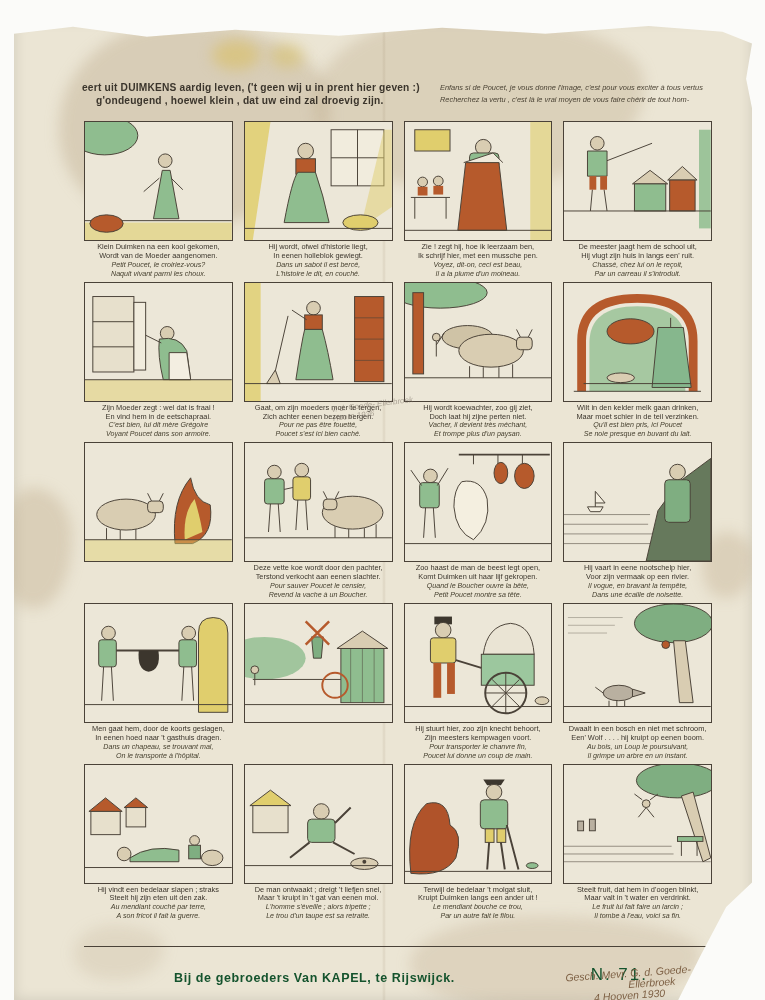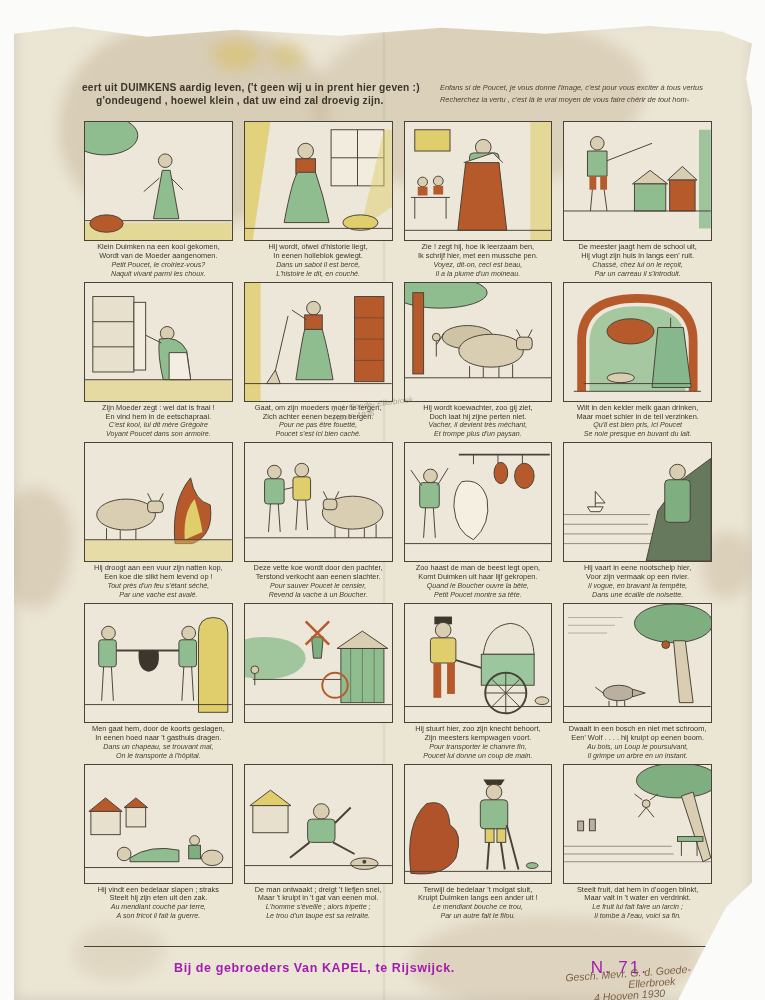--- a/index.html
+++ b/index.html
@@ -25,21 +25,21 @@
   .hdr-fr{flex:1;font-size:7.4px;font-style:italic;line-height:12px;color:#4a4234;}
   .grid{position:absolute;left:70px;top:101px;width:628px;
         display:grid;grid-template-columns:repeat(4,1fr);column-gap:11px;row-gap:3px;}
   .cell{margin:0;}
   .art{height:120px;border:1.6px solid #4a4238;background:#ece7d8;box-sizing:border-box;}
   .art svg{display:block;width:100%;height:100%;}
   .cap{margin-top:2px;text-align:center;color:#3b352c;}
   .cap-line{font-size:7.4px;line-height:8.9px;white-space:nowrap;overflow:hidden;}
   .cap-line.fr{font-style:italic;font-size:7.1px;color:#46402f;}
   .footer{position:absolute;left:70px;top:926px;width:628px;border-top:1px solid #4a4238;
-          padding-top:11px;display:flex;align-items:center;color:#a21caf;}
+          padding-top:18px;display:flex;align-items:flex-end;color:#14532d;}
   .pub{margin-left:90px;font-size:12.5px;font-weight:600;letter-spacing:.6px;}
   .num{margin-left:auto;margin-right:64px;font-size:17px;letter-spacing:2px;}
   .ink-note{position:absolute;left:552px;top:948px;transform:rotate(-4deg);
             font-style:italic;color:#7d6044;font-size:10.5px;line-height:11px;text-align:center;}
   .ink-note .i2{padding-left:46px;}
   .pencil-note{position:absolute;left:318px;top:380px;transform:rotate(-7deg);
                font-style:italic;color:rgba(118,108,96,.55);font-size:8px;line-height:9px;}
 </style>
 </head>
 <body>
@@ -170,21 +170,21 @@
       <path d="M76,58 Q96,54 104,70 L108,100 H80 Q74,75 76,58 Z" fill="#8fbd8f" stroke="#4a4238"></path>
       <polygon points="86,72 104,72 108,100 86,100" fill="#f3eee1" stroke="#4a4238"></polygon>
       <path d="M78,62 L62,54" stroke="#4a4238"></path>
       <rect x="0" y="100" width="150" height="22" fill="#e0ce6d" opacity=".5"></rect>
       <path d="M0,100 H150" stroke="#4a4238"></path>
      </svg>
     </div>
     <figcaption class="cap">
             <div class="cap-line">Zijn Moeder zegt : wel dat is fraai !</div>
             <div class="cap-line">En vind hem in de eetschapraai.</div>
-            <div class="cap-line fr">C'est kool, lui dit mère Grégoire</div>
+            <div class="cap-line fr">C'est bien, lui dit mère Grégoire</div>
             <div class="cap-line fr">Voyant Poucet dans son armoire.</div>
           </figcaption>
    </figure>
 
    <figure class="cell">
     <div class="art">
      <svg viewBox="0 0 150 122" preserveAspectRatio="none">
       <rect x="0" y="0" width="16" height="122" fill="#e0ce6d" opacity=".8"></rect>
       <rect x="112" y="14" width="30" height="88" fill="#b65a2c" stroke="#4a4238"></rect>
       <path d="M112,36 h30 M112,58 h30 M112,80 h30" stroke="#4a4238" opacity=".6"></path>
@@ -252,26 +252,20 @@
      <svg viewBox="0 0 150 122" preserveAspectRatio="none">
       <path d="M92,104 Q88,60 108,36 Q112,60 128,64 Q132,95 110,104 Z" fill="#b65a2c" stroke="#4a4238"></path>
       <path d="M102,100 Q100,72 112,58 Q118,78 120,92 Z" fill="#e0ce6d"></path>
       <ellipse cx="42" cy="74" rx="30" ry="16" fill="#d9cdb2" stroke="#4a4238"></ellipse>
       <rect x="64" y="60" width="16" height="12" rx="4" fill="#d9cdb2" stroke="#4a4238"></rect>
       <path d="M68,60 L64,52 M76,60 L80,52 M22,88 V100 M36,90 V100 M52,89 V100" stroke="#4a4238" fill="none"></path>
       <rect x="0" y="100" width="150" height="22" fill="#e0ce6d" opacity=".45"></rect>
       <path d="M0,100 H150" stroke="#4a4238"></path>
      </svg>
     </div>
-    <figcaption class="cap">
-            <div class="cap-line">Hij droogt aan een vuur zijn natten kop,</div>
-            <div class="cap-line">Een koe die slikt hem levend op !</div>
-            <div class="cap-line fr">Tout près d'un feu s'étant séché,</div>
-            <div class="cap-line fr">Par une vache est avalé.</div>
-          </figcaption>
    </figure>
 
    <figure class="cell">
     <div class="art">
      <svg viewBox="0 0 150 122" preserveAspectRatio="none">
       <circle cx="30" cy="30" r="7" fill="#d9cdb2" stroke="#4a4238"></circle>
       <rect x="20" y="37" width="20" height="26" rx="3" fill="#8fbd8f" stroke="#4a4238"></rect>
       <circle cx="58" cy="28" r="7" fill="#d9cdb2" stroke="#4a4238"></circle>
       <rect x="49" y="35" width="18" height="24" rx="3" fill="#e0ce6d" stroke="#4a4238"></rect>
       <path d="M40,48 L49,46 M26,63 L24,92 M34,63 L36,92 M54,59 L52,90 M62,59 L64,90" stroke="#4a4238" fill="none"></path>

